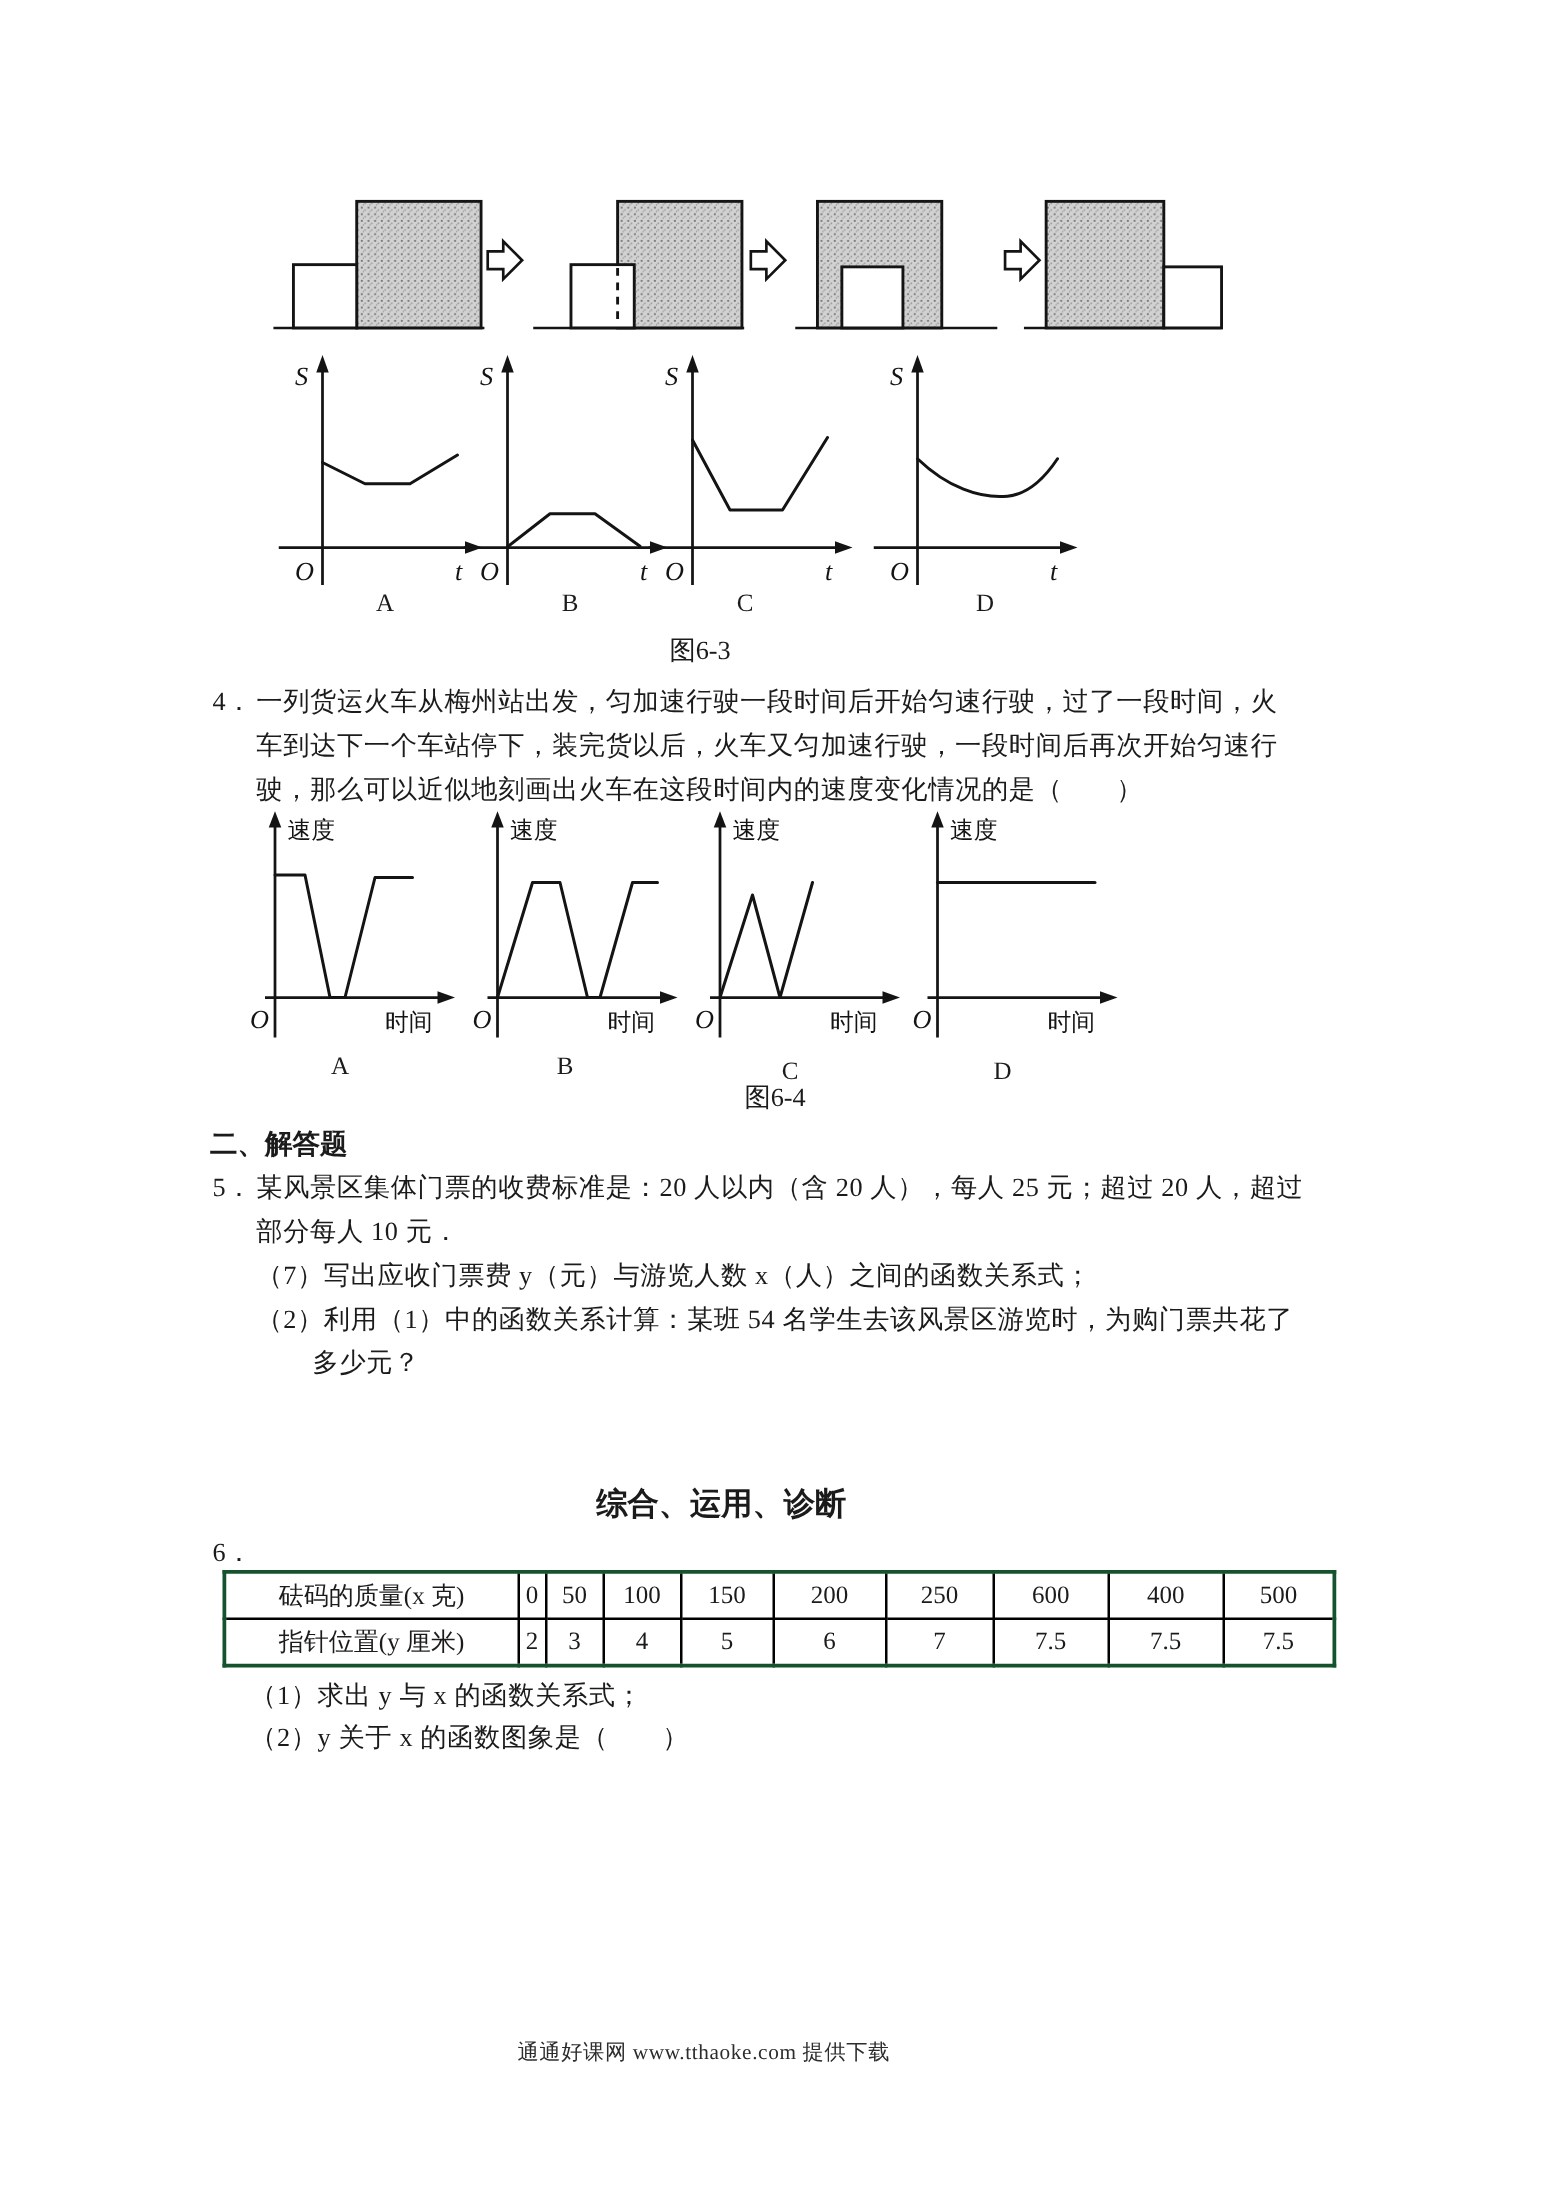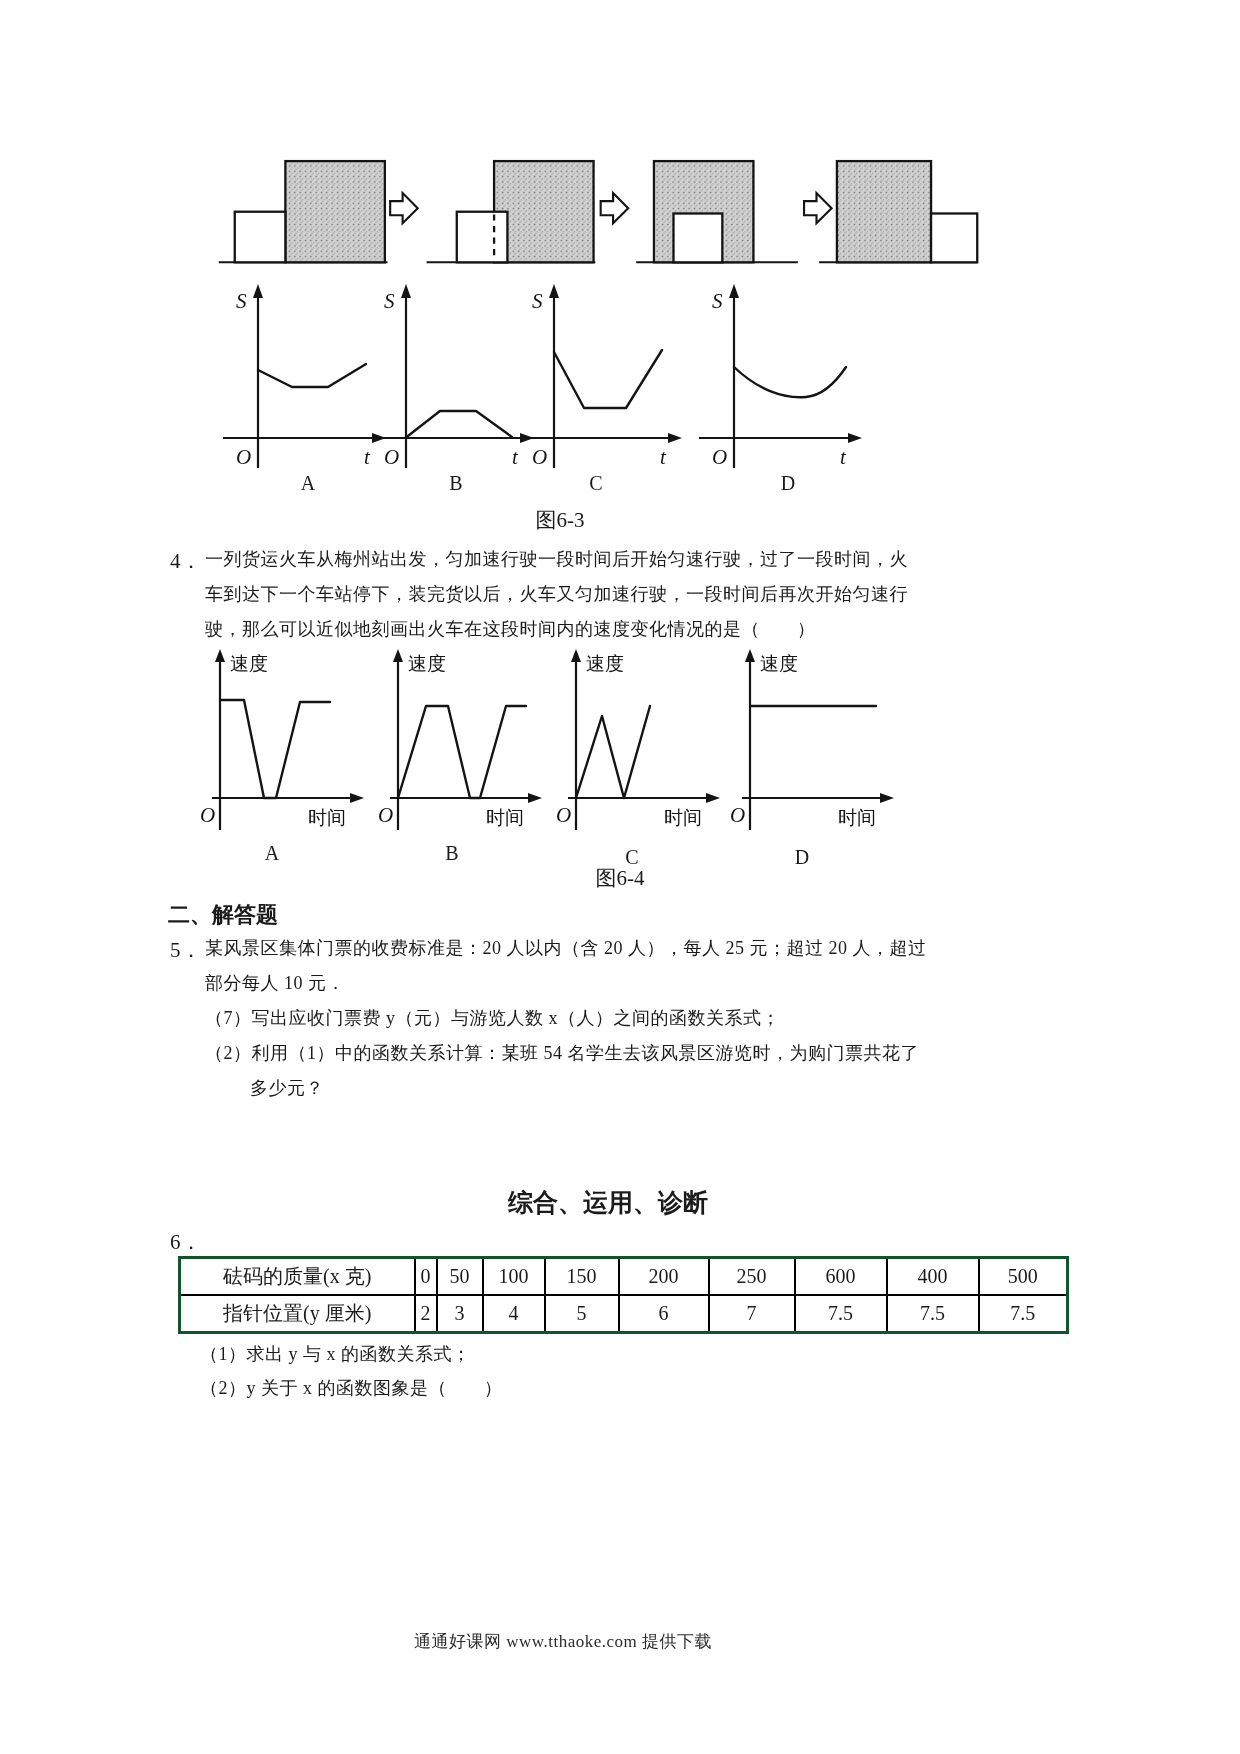--- a/index.html
+++ b/index.html
@@ -1,25 +1,25 @@
 <!DOCTYPE html>
 <html><head>
 <meta charset="utf-8">
 <style>
   html,body{margin:0;padding:0;background:#ffffff;}
   .page{
     position:relative;width:1240px;height:1754px;background:#ffffff;
     font-family:"Liberation Serif","DejaVu Serif",serif;color:#1b1b1b;overflow:hidden;
   }
   .qnum{position:absolute;font-size:21px;white-space:nowrap;}
-  .qline{position:absolute;font-size:18px;white-space:nowrap;letter-spacing:0.5px;}
+  .qline{position:absolute;font-size:21px;white-space:nowrap;letter-spacing:0.5px;}
   .caption{position:absolute;font-size:21px;transform:translateX(-50%);white-space:nowrap;text-align:right;}
   .optlabel{position:absolute;font-size:20px;transform:translateX(-50%);white-space:nowrap;}
   .sec-title{position:absolute;font-family:"Liberation Sans","DejaVu Sans",sans-serif;font-weight:bold;font-size:22px;white-space:nowrap;}
-  .sec-title-center{position:absolute;font-family:"Liberation Sans","DejaVu Sans",sans-serif;font-weight:bold;font-size:25px;transform:translateX(-50%);white-space:nowrap;margin-left:31px;}
+  .sec-title-center{position:absolute;font-family:"Liberation Sans","DejaVu Sans",sans-serif;font-weight:bold;font-size:25px;transform:translateX(-50%);white-space:nowrap;}
   .footer{position:absolute;font-size:17px;color:#2c2c2c;transform:translateX(-50%);white-space:nowrap;letter-spacing:0.5px;}
   svg{position:absolute;overflow:visible;}
   svg line,svg path,svg polyline{stroke:#141414;fill:none;}
   svg .curve{stroke-width:2.4px;stroke-linejoin:round;stroke-linecap:round;}
   svg .axis{stroke-width:2.2px;}
   svg .ah{fill:#141414;stroke:none;}
   svg text{fill:#141414;stroke:none;}
   svg .ital{font:italic 21px "Liberation Serif","DejaVu Serif",serif;}
   svg .cjk{font:19px "Liberation Serif","DejaVu Serif",serif;}
   table.spring{

